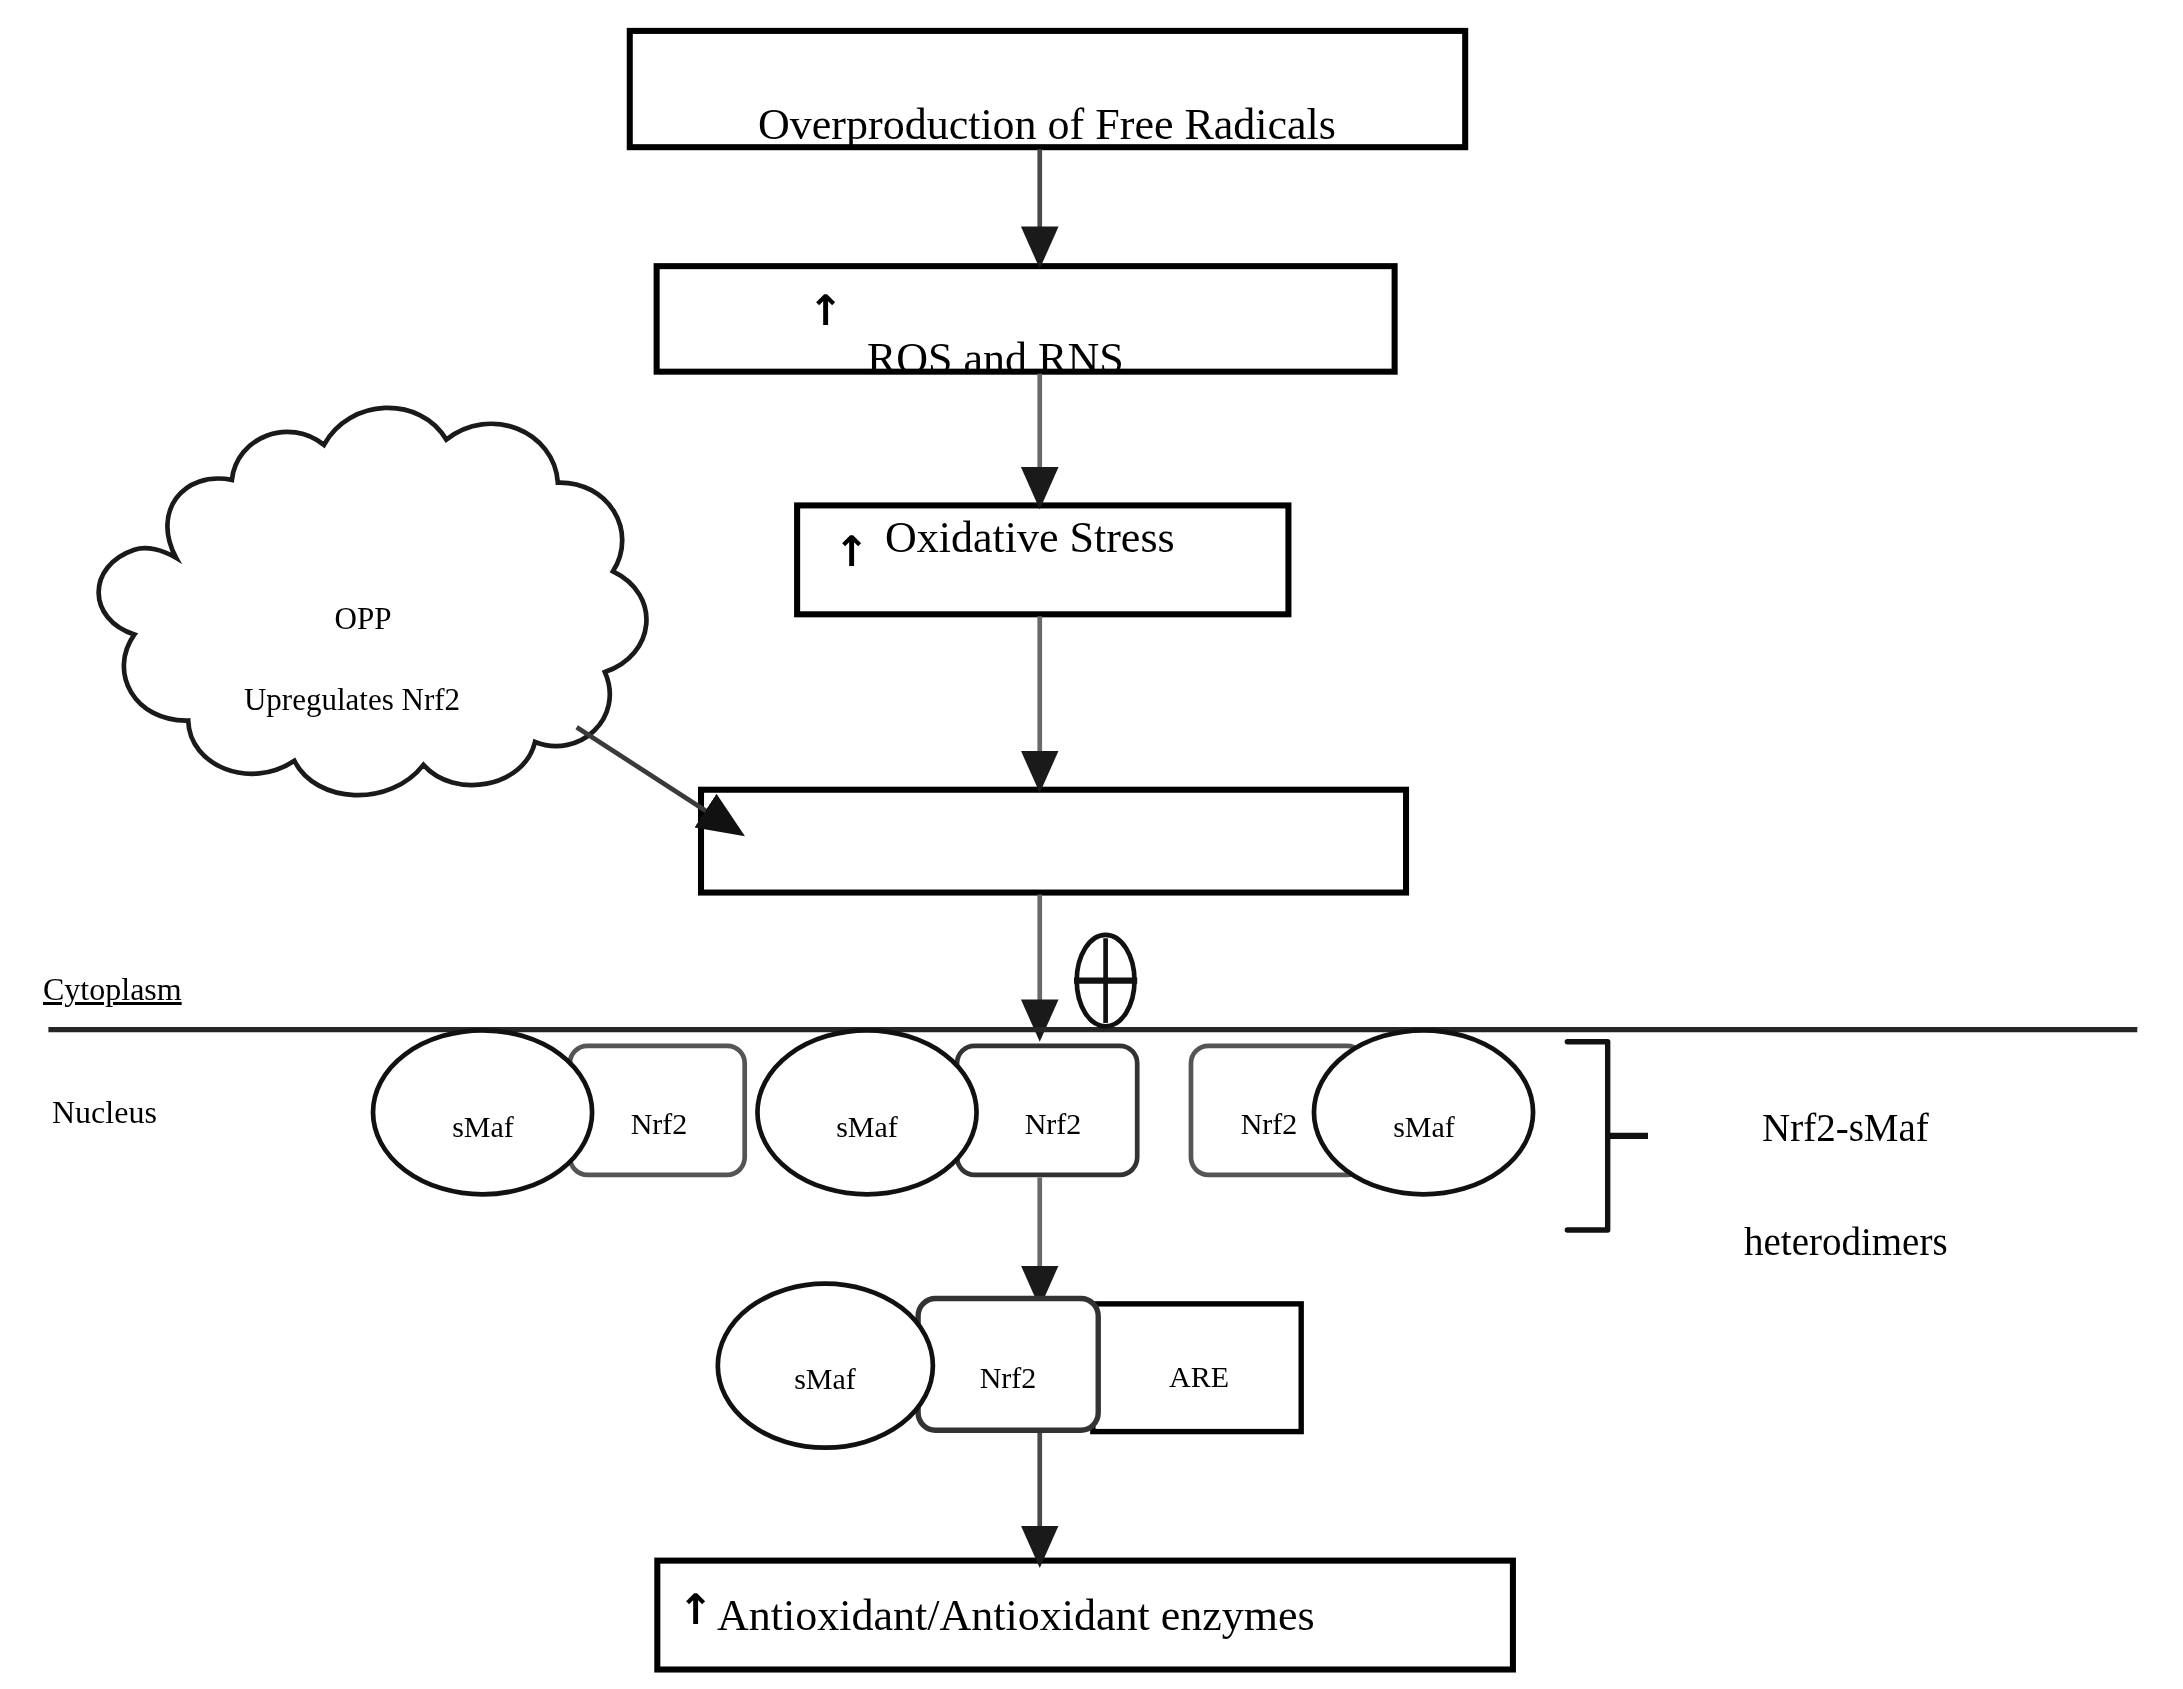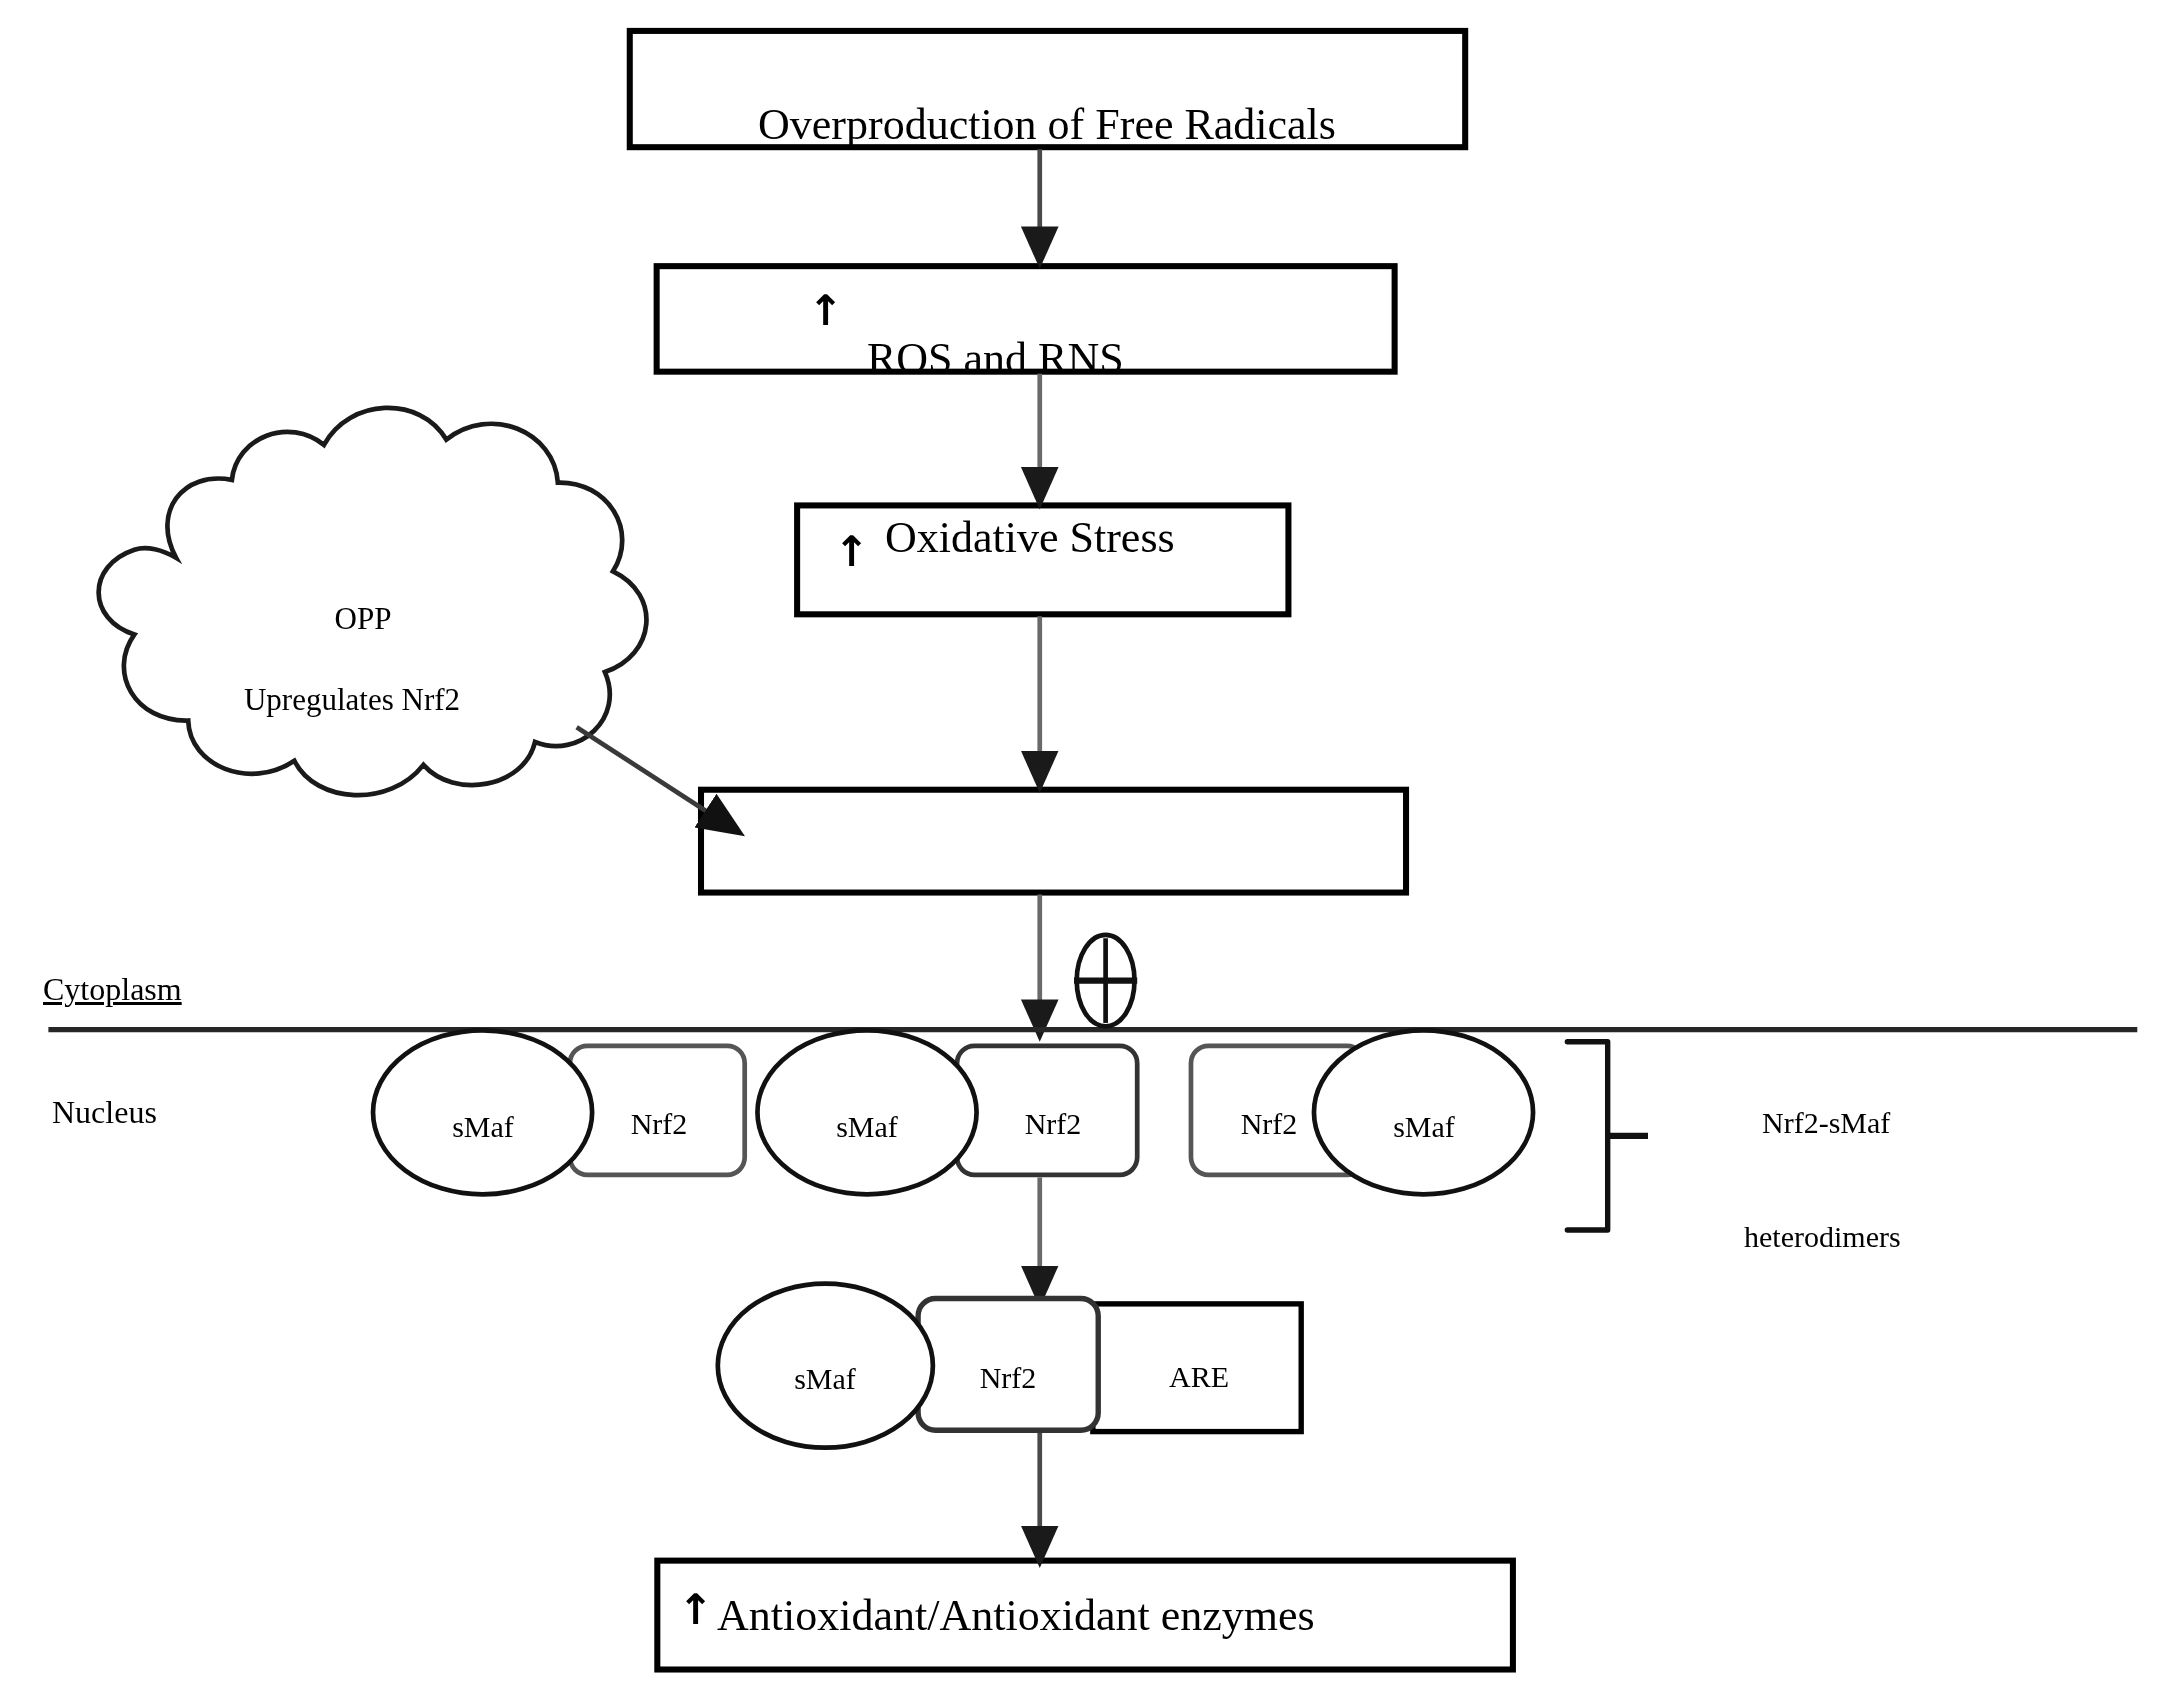--- a/index.html
+++ b/index.html
@@ -15,21 +15,21 @@
     position:absolute;
     color:#000;
     white-space:nowrap;
     font-family:"Liberation Serif","DejaVu Serif",serif;
     line-height:1;
   }
   .boxlbl{font-size:44px;}
   .nodelbl{font-size:30px;}
   .sidelbl{font-size:32px;}
   .cloudlbl{font-size:31px;text-align:center;}
-  .brk{font-size:30px;}
+  .brk{font-size:39px;}
   .arrowup{
     font-size:42px;
     font-family:"DejaVu Sans",sans-serif;
     font-weight:bold;
   }
   .ctr{transform:translate(-50%,-50%);}
 </style>
 </head>
 <body>
 

